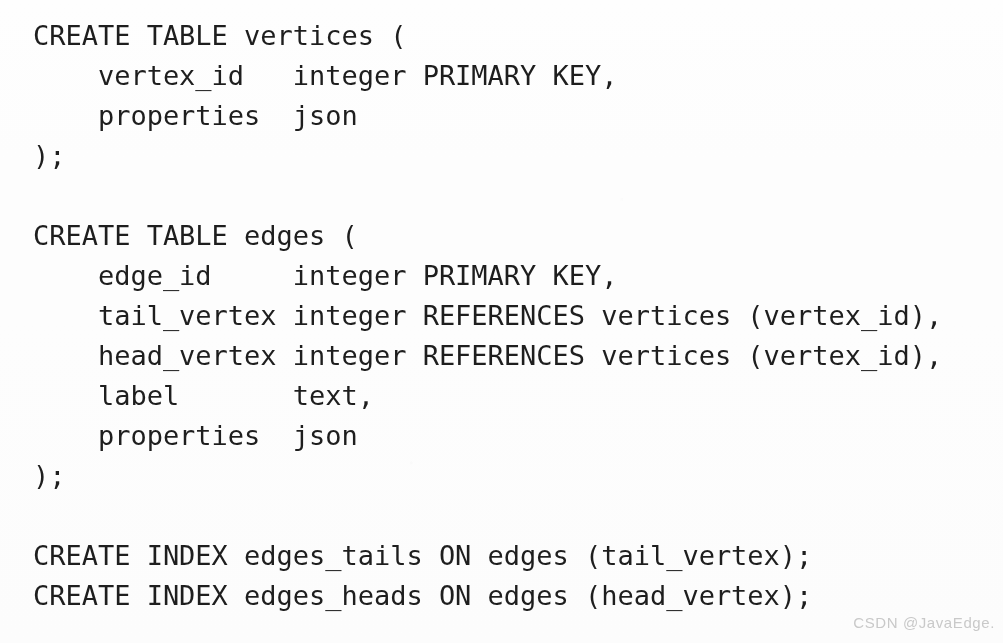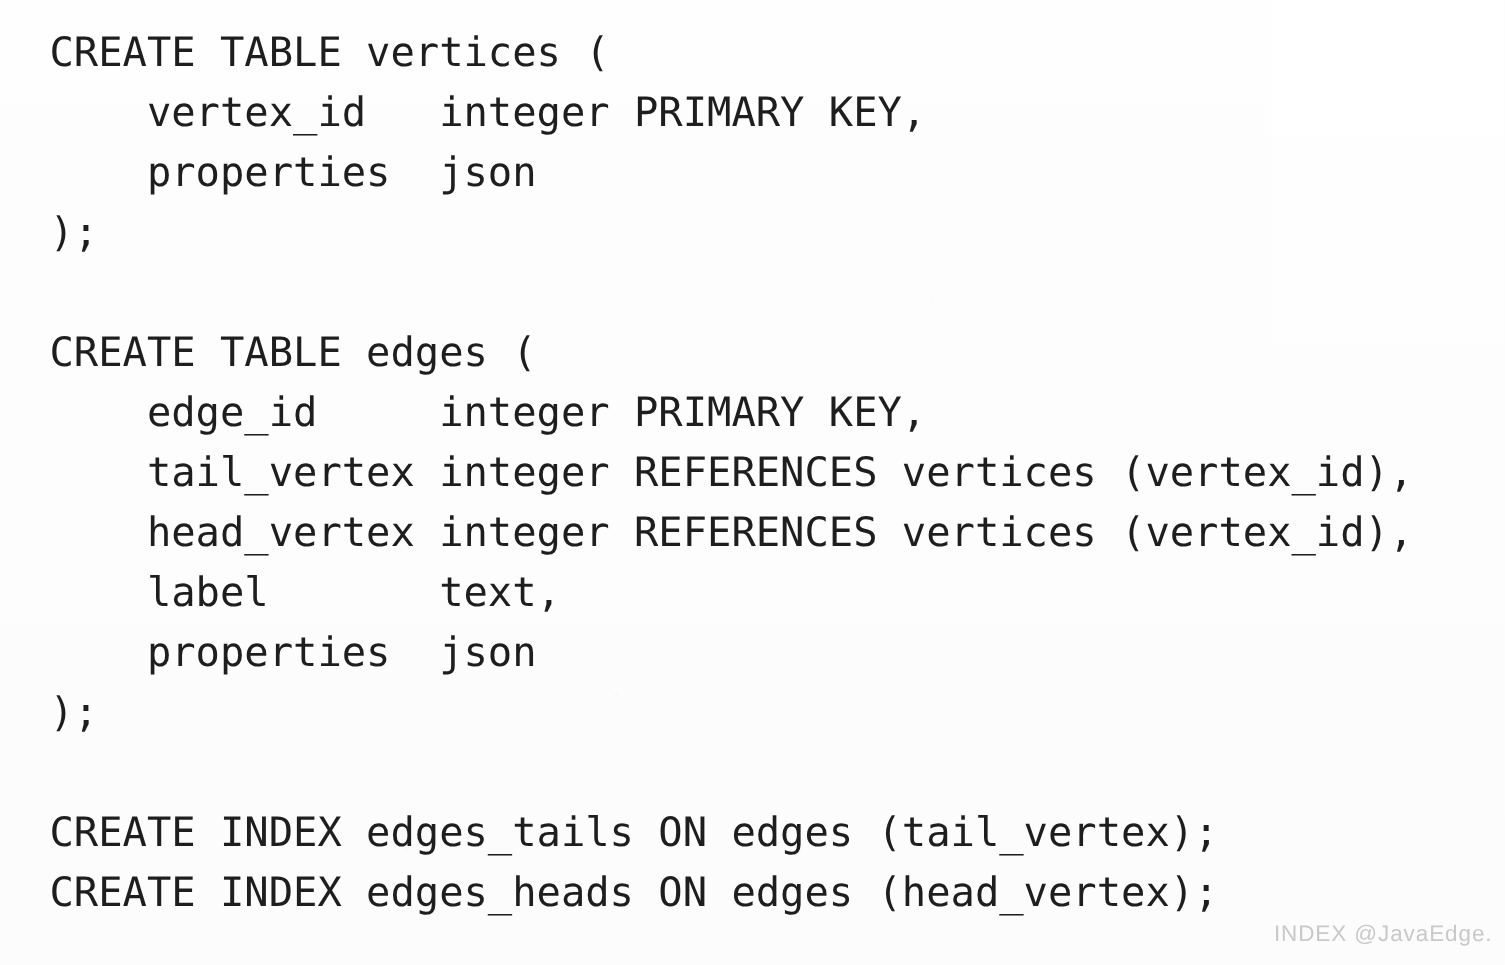--- a/index.html
+++ b/index.html
@@ -72,15 +72,15 @@
 </style>
 </head>
 <body>
 
 <div id="page">
 
   <div id="paper-texture"></div>
 
   <pre id="code-block"><code><span class="code-line">CREATE TABLE vertices (</span><span class="code-line">    vertex_id   integer PRIMARY KEY,</span><span class="code-line">    properties  json</span><span class="code-line">);</span><span class="code-line blank"></span><span class="code-line">CREATE TABLE edges (</span><span class="code-line">    edge_id     integer PRIMARY KEY,</span><span class="code-line">    tail_vertex integer REFERENCES vertices (vertex_id),</span><span class="code-line">    head_vertex integer REFERENCES vertices (vertex_id),</span><span class="code-line">    label       text,</span><span class="code-line">    properties  json</span><span class="code-line">);</span><span class="code-line blank"></span><span class="code-line">CREATE INDEX edges_tails ON edges (tail_vertex);</span><span class="code-line">CREATE INDEX edges_heads ON edges (head_vertex);</span></code></pre>
 
-  <div id="watermark">INDEX @JavaEdge.</div>
+  <div id="watermark">CSDN @JavaEdge.</div>
 
 </div>
 
 </body></html>

